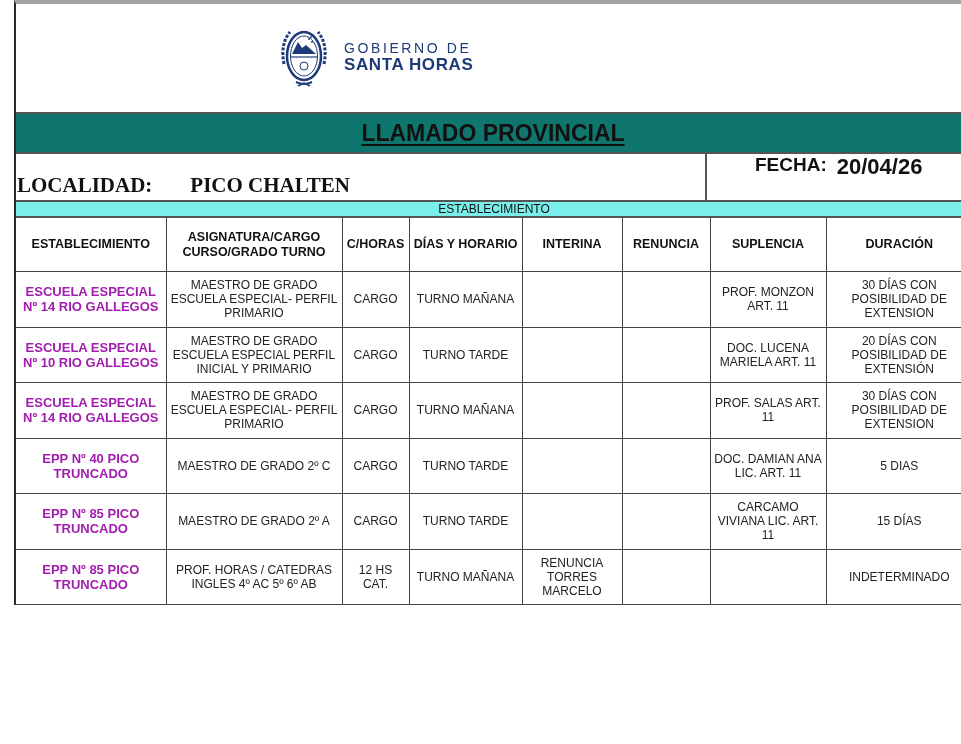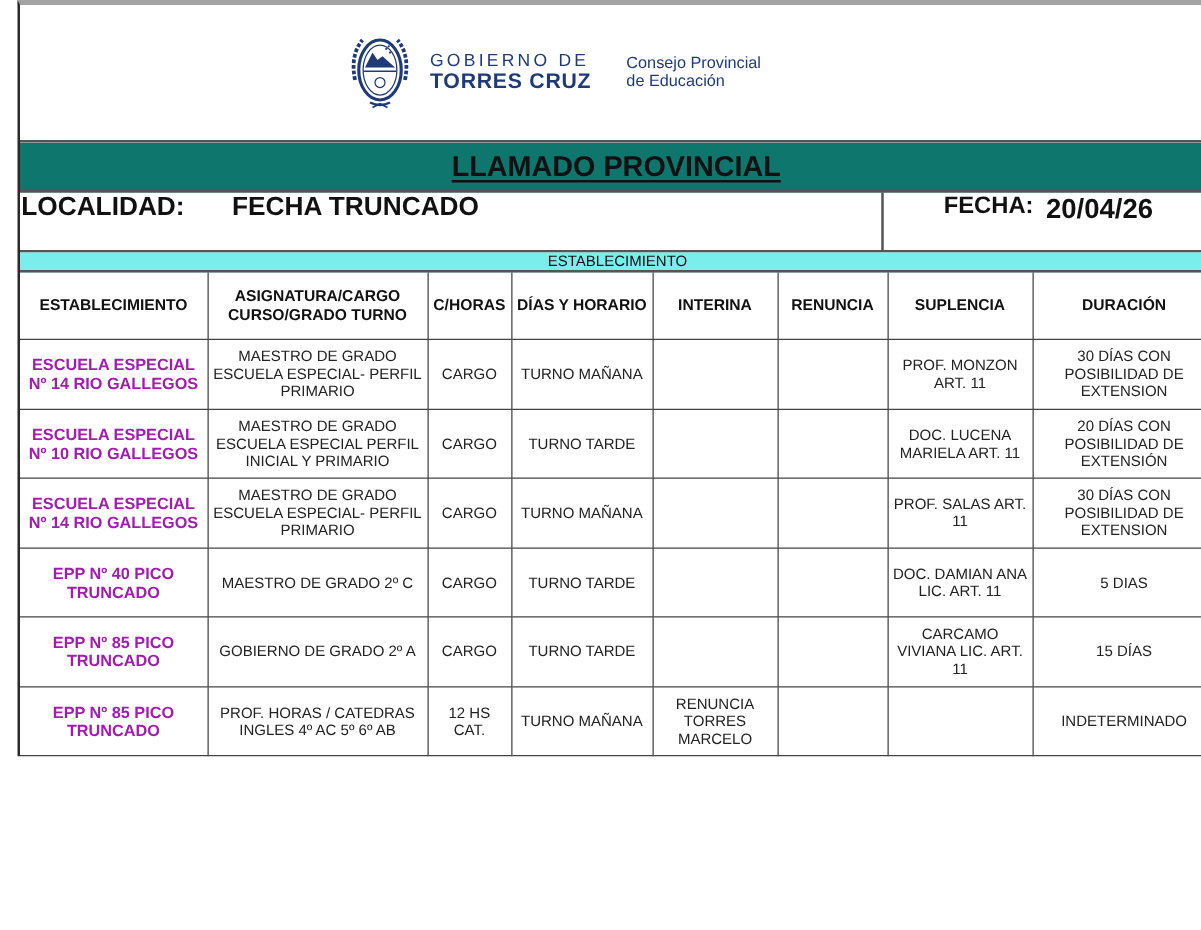--- a/index.html
+++ b/index.html
@@ -9,21 +9,21 @@
   .header { height: 108px; position: relative; border-bottom: 2px solid #555; background: #fff; }
   .logo { position: absolute; left: 262px; top: 20px; display: flex; align-items: center; }
   .emblem { width: 52px; height: 66px; }
   .gov { margin-left: 14px; display: flex; flex-direction: column; color: #1f3a78; }
   .gov .l1 { font-size: 14px; letter-spacing: 2.6px; font-weight: normal; line-height: 16px; }
   .gov .l2 { font-size: 17px; font-weight: bold; letter-spacing: 0.6px; line-height: 18px; }
   .cpe { margin-left: 28px; color: #1f3a78; font-size: 13px; line-height: 15px; }
   .title-bar { height: 38px; background: #0f766e; border-bottom: 2px solid #555; display: flex; align-items: center; justify-content: center; }
   .title-bar span { font-size: 23px; font-weight: bold; text-decoration: underline; text-underline-offset: 3px; color: #111; margin-left: -2px; }
   .loc-row { height: 46px; display: flex; border-bottom: 2px solid #555; }
-  .loc-left { width: 691px; border-right: 2px solid #555; display: flex; padding-bottom: 2px; box-sizing: border-box; }
+  .loc-left { width: 691px; border-right: 2px solid #555; display: flex; align-items: flex-end; padding-bottom: 2px; box-sizing: border-box; font-family: Liberation Serif, serif; }
   .loc-left .lbl { font-size: 21px; font-weight: bold; margin-left: 1px; }
   .loc-left .val { font-size: 21px; font-weight: bold; margin-left: 38px; }
   .loc-right { flex: 1; display: flex; align-items: flex-start; padding-bottom: 2px; box-sizing: border-box; }
   .loc-right .lbl { font-size: 19px; font-weight: bold; margin-left: 48px; }
   .loc-right .val { font-size: 22px; font-weight: bold; margin-left: 10px; }
   .sub-bar { height: 14px; background: #79eeea; border-bottom: 2px solid #555; text-align: center; font-size: 12px; line-height: 14px; }
   table { border-collapse: collapse; width: 956px; table-layout: fixed; }
   td, th { border: 1.5px solid #444; text-align: center; vertical-align: middle; padding: 0 3px; }
   th { height: 53px; font-size: 12.5px; font-weight: bold; line-height: 15px; }
   td { height: 54.5px; font-size: 12px; line-height: 14px; color: #222; }
@@ -46,37 +46,33 @@
         <line x1="13" y1="33" x2="39" y2="33" stroke="#1f3a78" stroke-width="1.2"></line>
         <circle cx="26" cy="42" r="4" fill="none" stroke="#1f3a78" stroke-width="1"></circle>
         <circle cx="31" cy="15" r="0.9" fill="#1f3a78"></circle>
           <circle cx="34" cy="18" r="0.9" fill="#1f3a78"></circle>
           <circle cx="33" cy="13" r="0.9" fill="#1f3a78"></circle>
         <path d="M18 58 Q26 62 34 58" stroke="#1f3a78" stroke-width="2" fill="none"></path>
         <path d="M20 62 L26 59 L32 62" stroke="#1f3a78" stroke-width="1.5" fill="none"></path>
       </svg>
       <div class="gov">
         <span class="l1">GOBIERNO DE</span>
-        <span class="l2">TORRES CRUZ</span>
-      </div>
-      <div class="cpe">
-        <div>Consejo Provincial</div>
-        <div>de Educación</div>
+        <span class="l2">SANTA HORAS</span>
       </div>
     </div>
   </div>
 
   <div class="title-bar">
     <span>LLAMADO PROVINCIAL</span>
   </div>
 
   <div class="loc-row">
     <div class="loc-left">
       <span class="lbl">LOCALIDAD:</span>
-      <span class="val">FECHA TRUNCADO</span>
+      <span class="val">PICO CHALTEN</span>
     </div>
     <div class="loc-right">
       <span class="lbl">FECHA:</span>
       <span class="val">20/04/26</span>
     </div>
   </div>
 
   <div class="sub-bar">ESTABLECIMIENTO</div>
 
   <table>
@@ -138,21 +134,21 @@
         <td>MAESTRO DE GRADO 2º C</td>
         <td>CARGO</td>
         <td>TURNO TARDE</td>
         <td></td>
         <td></td>
         <td>DOC. DAMIAN ANA LIC. ART. 11</td>
         <td>5 DIAS</td>
       </tr>
       <tr>
         <td class="est">EPP Nº 85 PICO TRUNCADO</td>
-        <td>GOBIERNO DE GRADO 2º A</td>
+        <td>MAESTRO DE GRADO 2º A</td>
         <td>CARGO</td>
         <td>TURNO TARDE</td>
         <td></td>
         <td></td>
         <td>CARCAMO VIVIANA LIC. ART. 11</td>
         <td>15 DÍAS</td>
       </tr>
       <tr>
         <td class="est">EPP Nº 85 PICO TRUNCADO</td>
         <td>PROF. HORAS / CATEDRAS INGLES 4º AC 5º 6º AB</td>

